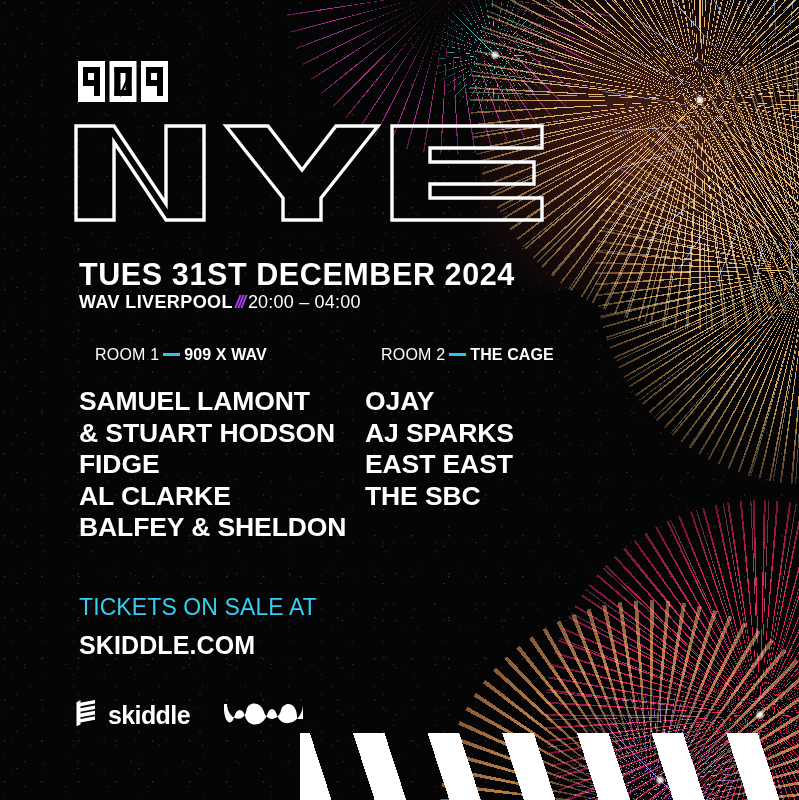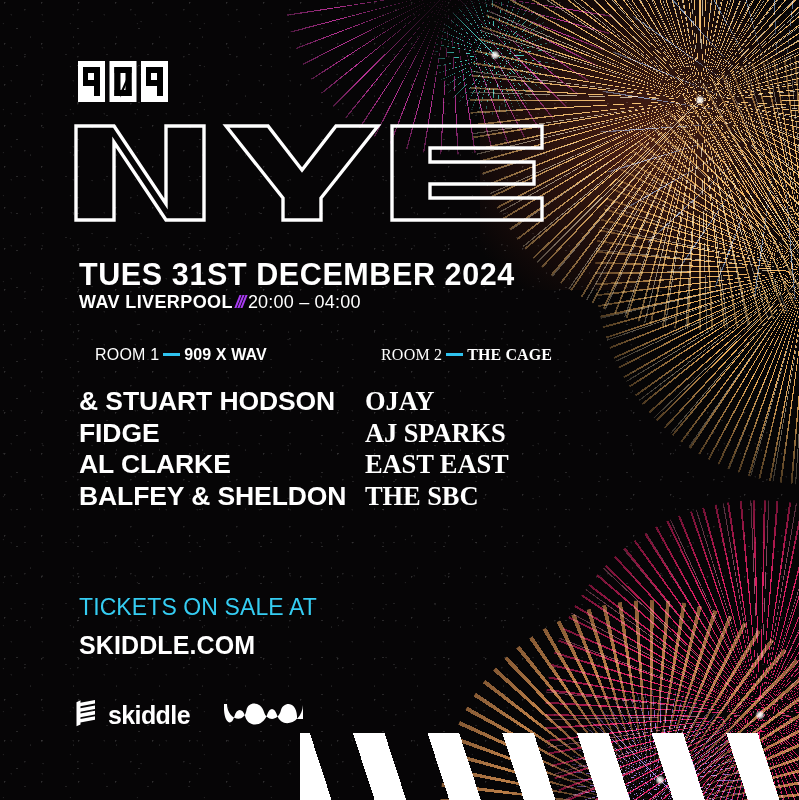--- a/index.html
+++ b/index.html
@@ -111,21 +111,21 @@
   .date-block{position:absolute;left:79px;top:258px;}
   .date-line{font-size:30.5px;font-weight:bold;color:#ffffff;letter-spacing:.6px;line-height:1.06;white-space:nowrap;}
   .venue-line{font-size:18px;font-weight:bold;color:#ffffff;letter-spacing:.4px;line-height:1.12;white-space:nowrap;margin-top:2px;}
   .venue-name{font-weight:bold;}
   .slashes{color:#a93cf2;font-weight:bold;font-style:italic;letter-spacing:-2px;padding:0 4px 0 2px;}
   .time{font-weight:normal;letter-spacing:.2px;}
 
   .rooms{position:absolute;left:79px;top:347px;width:640px;}
   .room-col{position:absolute;top:0;}
   #room-col-1{left:0;}
-  #room-col-2{left:286px;font-family:Liberation Serif, serif;}
+  #room-col-2{left:286px;}
   .room-head{font-size:16px;letter-spacing:.2px;white-space:nowrap;color:#fff;line-height:1;margin-left:16px;}
   .room-head .rm-label{font-weight:normal;}
   .room-head .rm-dash{display:inline-block;width:17px;height:3px;background:#2fc3ef;vertical-align:middle;margin:0 4px 3px 4px;}
   .room-head .rm-name{font-weight:bold;letter-spacing:.1px;}
   .lineup{margin-top:23px;}
   .artist{font-size:26.5px;font-weight:bold;color:#fff;line-height:1.19;letter-spacing:-.1px;white-space:nowrap;}
 
   .tickets{position:absolute;left:79px;top:594px;}
   .tickets-top{font-size:23px;color:#35cdf2;font-weight:normal;letter-spacing:.1px;line-height:1.18;}
   .tickets-url{font-size:25px;color:#ffffff;font-weight:bold;letter-spacing:.1px;line-height:1.18;margin-top:10px;}
@@ -221,20 +221,21 @@
       </div>
     </div>
 
     <div class="rooms">
 
       <div class="room-col" id="room-col-1">
         <div class="room-head">
           <span class="rm-label">ROOM 1</span><span class="rm-dash"></span><span class="rm-name">909 X WAV</span>
         </div>
         <div class="lineup">
+          <div class="artist">SAMUEL LAMONT</div>
           <div class="artist">&amp; STUART HODSON</div>
           <div class="artist">FIDGE</div>
           <div class="artist">AL CLARKE</div>
           <div class="artist">BALFEY &amp; SHELDON</div>
         </div>
       </div>
 
       <div class="room-col" id="room-col-2">
         <div class="room-head">
           <span class="rm-label">ROOM 2</span><span class="rm-dash"></span><span class="rm-name">THE CAGE</span>

